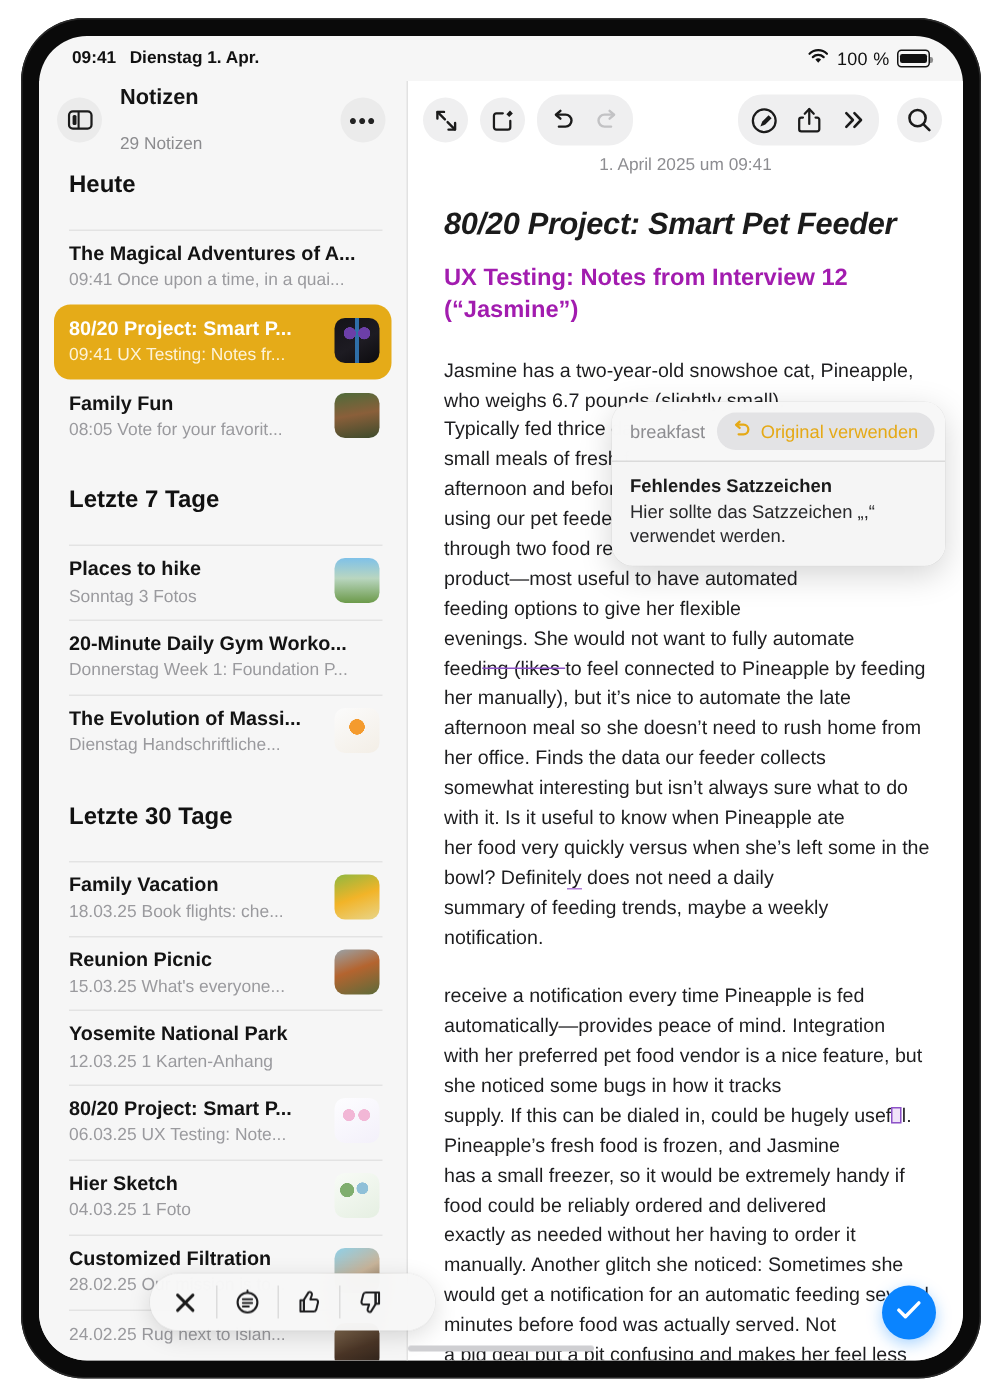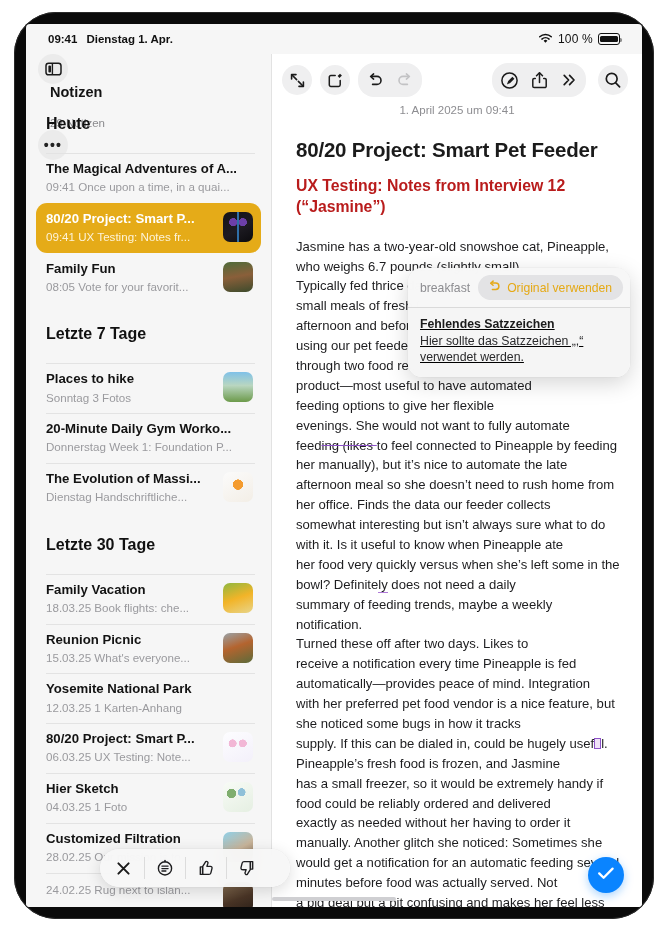--- a/index.html
+++ b/index.html
@@ -11,21 +11,21 @@
   }
 
   
   .device{
     position:absolute; left:14px; top:12px; width:640px; height:907px;
     background:#0a0a0a; border-radius:42px;
     box-shadow:0 0 0 1px #2a2a2a inset;
   }
   .screen{
     position:absolute; left:12px; top:12px; right:12px; bottom:12px;
-    background:#f6f6f6; border-radius:4px; overflow:hidden;
+    background:#f6f6f6; border-radius:32px; overflow:hidden;
   }
 
   
   .statusbar{
     position:absolute; left:0; top:0; right:0; height:30px;
     display:flex; align-items:center; font-size:11.5px; font-weight:700;
     color:#111;
   }
   .sb-left{ display:flex; align-items:center; gap:9px; padding-left:22px; }
   .sb-time{ font-weight:700; }
@@ -44,21 +44,21 @@
   .batt i{ display:block; height:100%; width:100%; background:#111; border-radius:1.5px; }
 
   
   .body-split{ position:absolute; left:0; top:30px; right:0; bottom:0; display:flex; }
 
   
   .sidebar{
     width:246px; flex:none; background:#f6f6f6; position:relative;
     border-right:1px solid #e2e2e2; overflow:hidden;
   }
-  .sb-head{ height:52px; display:flex; padding:0 14px 0 12px;flex-direction:column; }
+  .sb-head{ height:52px; display:flex; align-items:center; padding:0 14px 0 12px; }
   .round-btn{
     width:30px; height:30px; border-radius:50%; background:#ebebeb;
     display:flex; align-items:center; justify-content:center; flex:none;
     color:#1b1b1b;
   }
   .sb-titles{ margin-left:12px; flex:1 1 auto; min-width:0; }
   .sb-title{ font-size:14.5px; font-weight:700; color:#141414; line-height:1.15; }
   .sb-sub{ font-size:11.5px; color:#8b8b8e; line-height:1.25; margin-top:15px; }
   .dots{ letter-spacing:1.2px; font-size:14px; font-weight:900; line-height:8px; color:#222; }
 
@@ -111,23 +111,24 @@
   .tb-btn.dim{ color:#c2c2c4; }
   .tb-spacer{ flex:1 1 auto; }
 
   .ed-date{
     text-align:center; font-size:11.5px; color:#8d8d91; margin-top:-2px; padding-bottom:6px;
   }
   .ed-scroll{ position:absolute; left:0; right:0; top:84px; bottom:0; padding:0 22px 0 24px; }
   .doc-title{
     font-size:20.5px; font-weight:700; color:#1b1b1b; letter-spacing:-.2px;
     margin-bottom:13px;
+    font-style:italic;
   }
   .doc-h2{
-    font-size:15.8px; font-weight:700; color:#b91c1c; line-height:1.35;
+    font-size:15.8px; font-weight:700; color:#a21caf; line-height:1.35;
     margin-bottom:19px;
   }
   .doc-p{
     font-size:13.1px; color:#1d1d1f; line-height:1.52;
   }
   .hl{
     background:#f3e3ab; border-bottom:1.6px solid #8d53c8; padding:0 1px;
   }
   .strike{ text-decoration:line-through; text-decoration-color:#8d53c8; }
   .uline{ border-bottom:1.6px solid #b07ad8; }
@@ -150,21 +151,20 @@
   }
   .pop-orig{ font-size:12.2px; color:#8d8d91; }
   .pop-pill{
     margin-left:auto; display:flex; align-items:center; gap:6px;
     background:rgba(225,225,227,.92); border-radius:13px; padding:5px 11px 5px 9px;
     color:#e5a916; font-size:12.2px; font-weight:500; white-space:nowrap;
   }
   .pop-body{
     padding:9px 12px 11px; border-top:.5px solid rgba(0,0,0,.11);
     background:rgba(246,246,246,.9);
-    text-decoration:underline;
   }
   .pop-t{ font-size:12.3px; font-weight:700; color:#1b1b1b; margin-bottom:2px; }
   .pop-d{ font-size:12.3px; color:#2a2a2c; line-height:1.34; }
 
   
   .fbar{
     position:absolute; bottom:20px; height:38px; border-radius:19px;
     background:rgba(247,247,247,.95);
     box-shadow:0 4px 16px rgba(0,0,0,.14), 0 0 0 .5px rgba(0,0,0,.05);
     display:flex; align-items:center; backdrop-filter:blur(14px);
@@ -441,21 +441,21 @@
           <span>evenings. She would not want to fully automate</span><br>
           <span>feed</span><span class="strike">ing (likes </span><span>to feel connected to Pineapple by feeding</span><br>
           <span>her manually), but it’s nice to automate the late</span><br>
           <span>afternoon meal so she doesn’t need to rush home from</span><br>
           <span>her office. Finds the data our feeder collects</span><br>
           <span>somewhat interesting but isn’t always sure what to do</span><br>
           <span>with it. Is it useful to know when Pineapple ate</span><br>
           <span>her food very quickly versus when she’s left some in the</span><br>
           <span>bowl? Definite</span><span class="uline">ly</span><span> does not need a daily</span><br>
           <span>summary of feeding trends, maybe a weekly notification.</span><br>
-          <span>Turned these off after two days. Likes to</span><br>
+          <br>
           <span>receive a notification every time Pineapple is fed</span><br>
           <span>automatically—provides peace of mind. Integration</span><br>
           <span>with her preferred pet food vendor is a nice feature, but</span><br>
           <span>she noticed some bugs in how it tracks</span><br>
           <span>supply. If this can be dialed in, could be hugely usef</span><span class="caret-box"></span><span>l.</span><br>
           <span>Pineapple’s fresh food is frozen, and Jasmine</span><br>
           <span>has a small freezer, so it would be extremely handy if</span><br>
           <span>food could be reliably ordered and delivered</span><br>
           <span>exactly as needed without her having to order it</span><br>
           <span>manually. Another glitch she noticed: Sometimes she</span><br>

